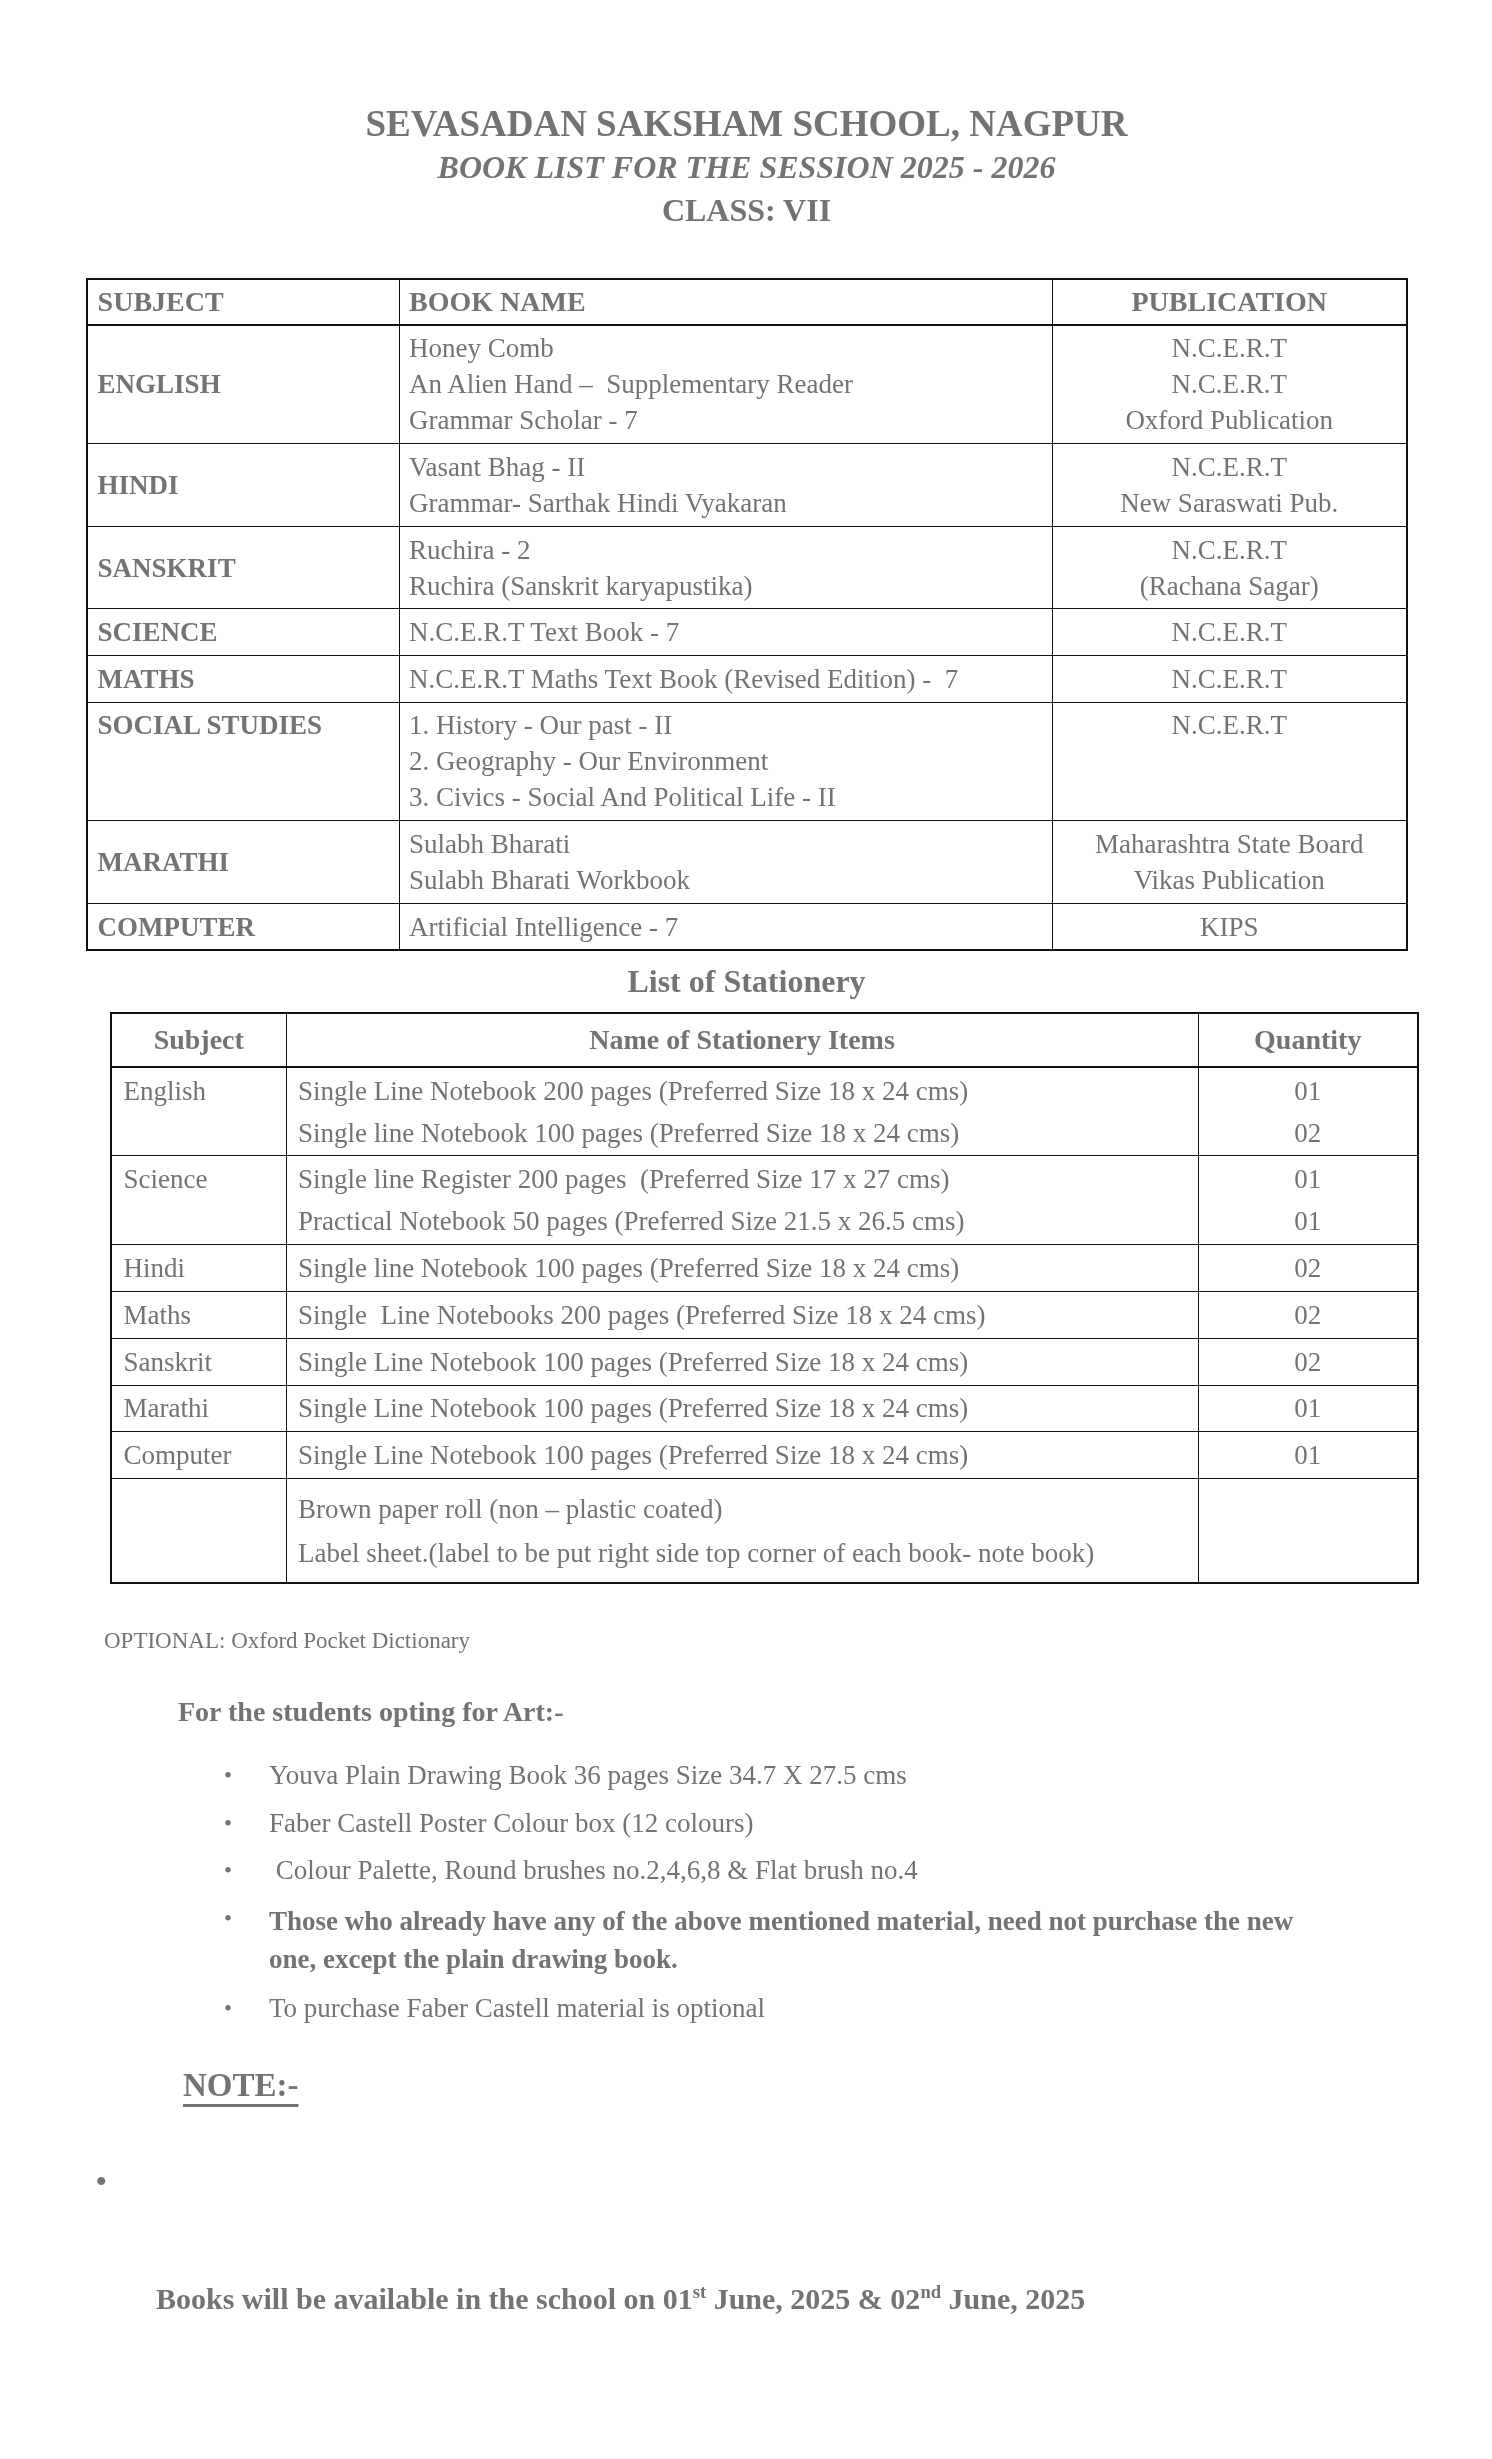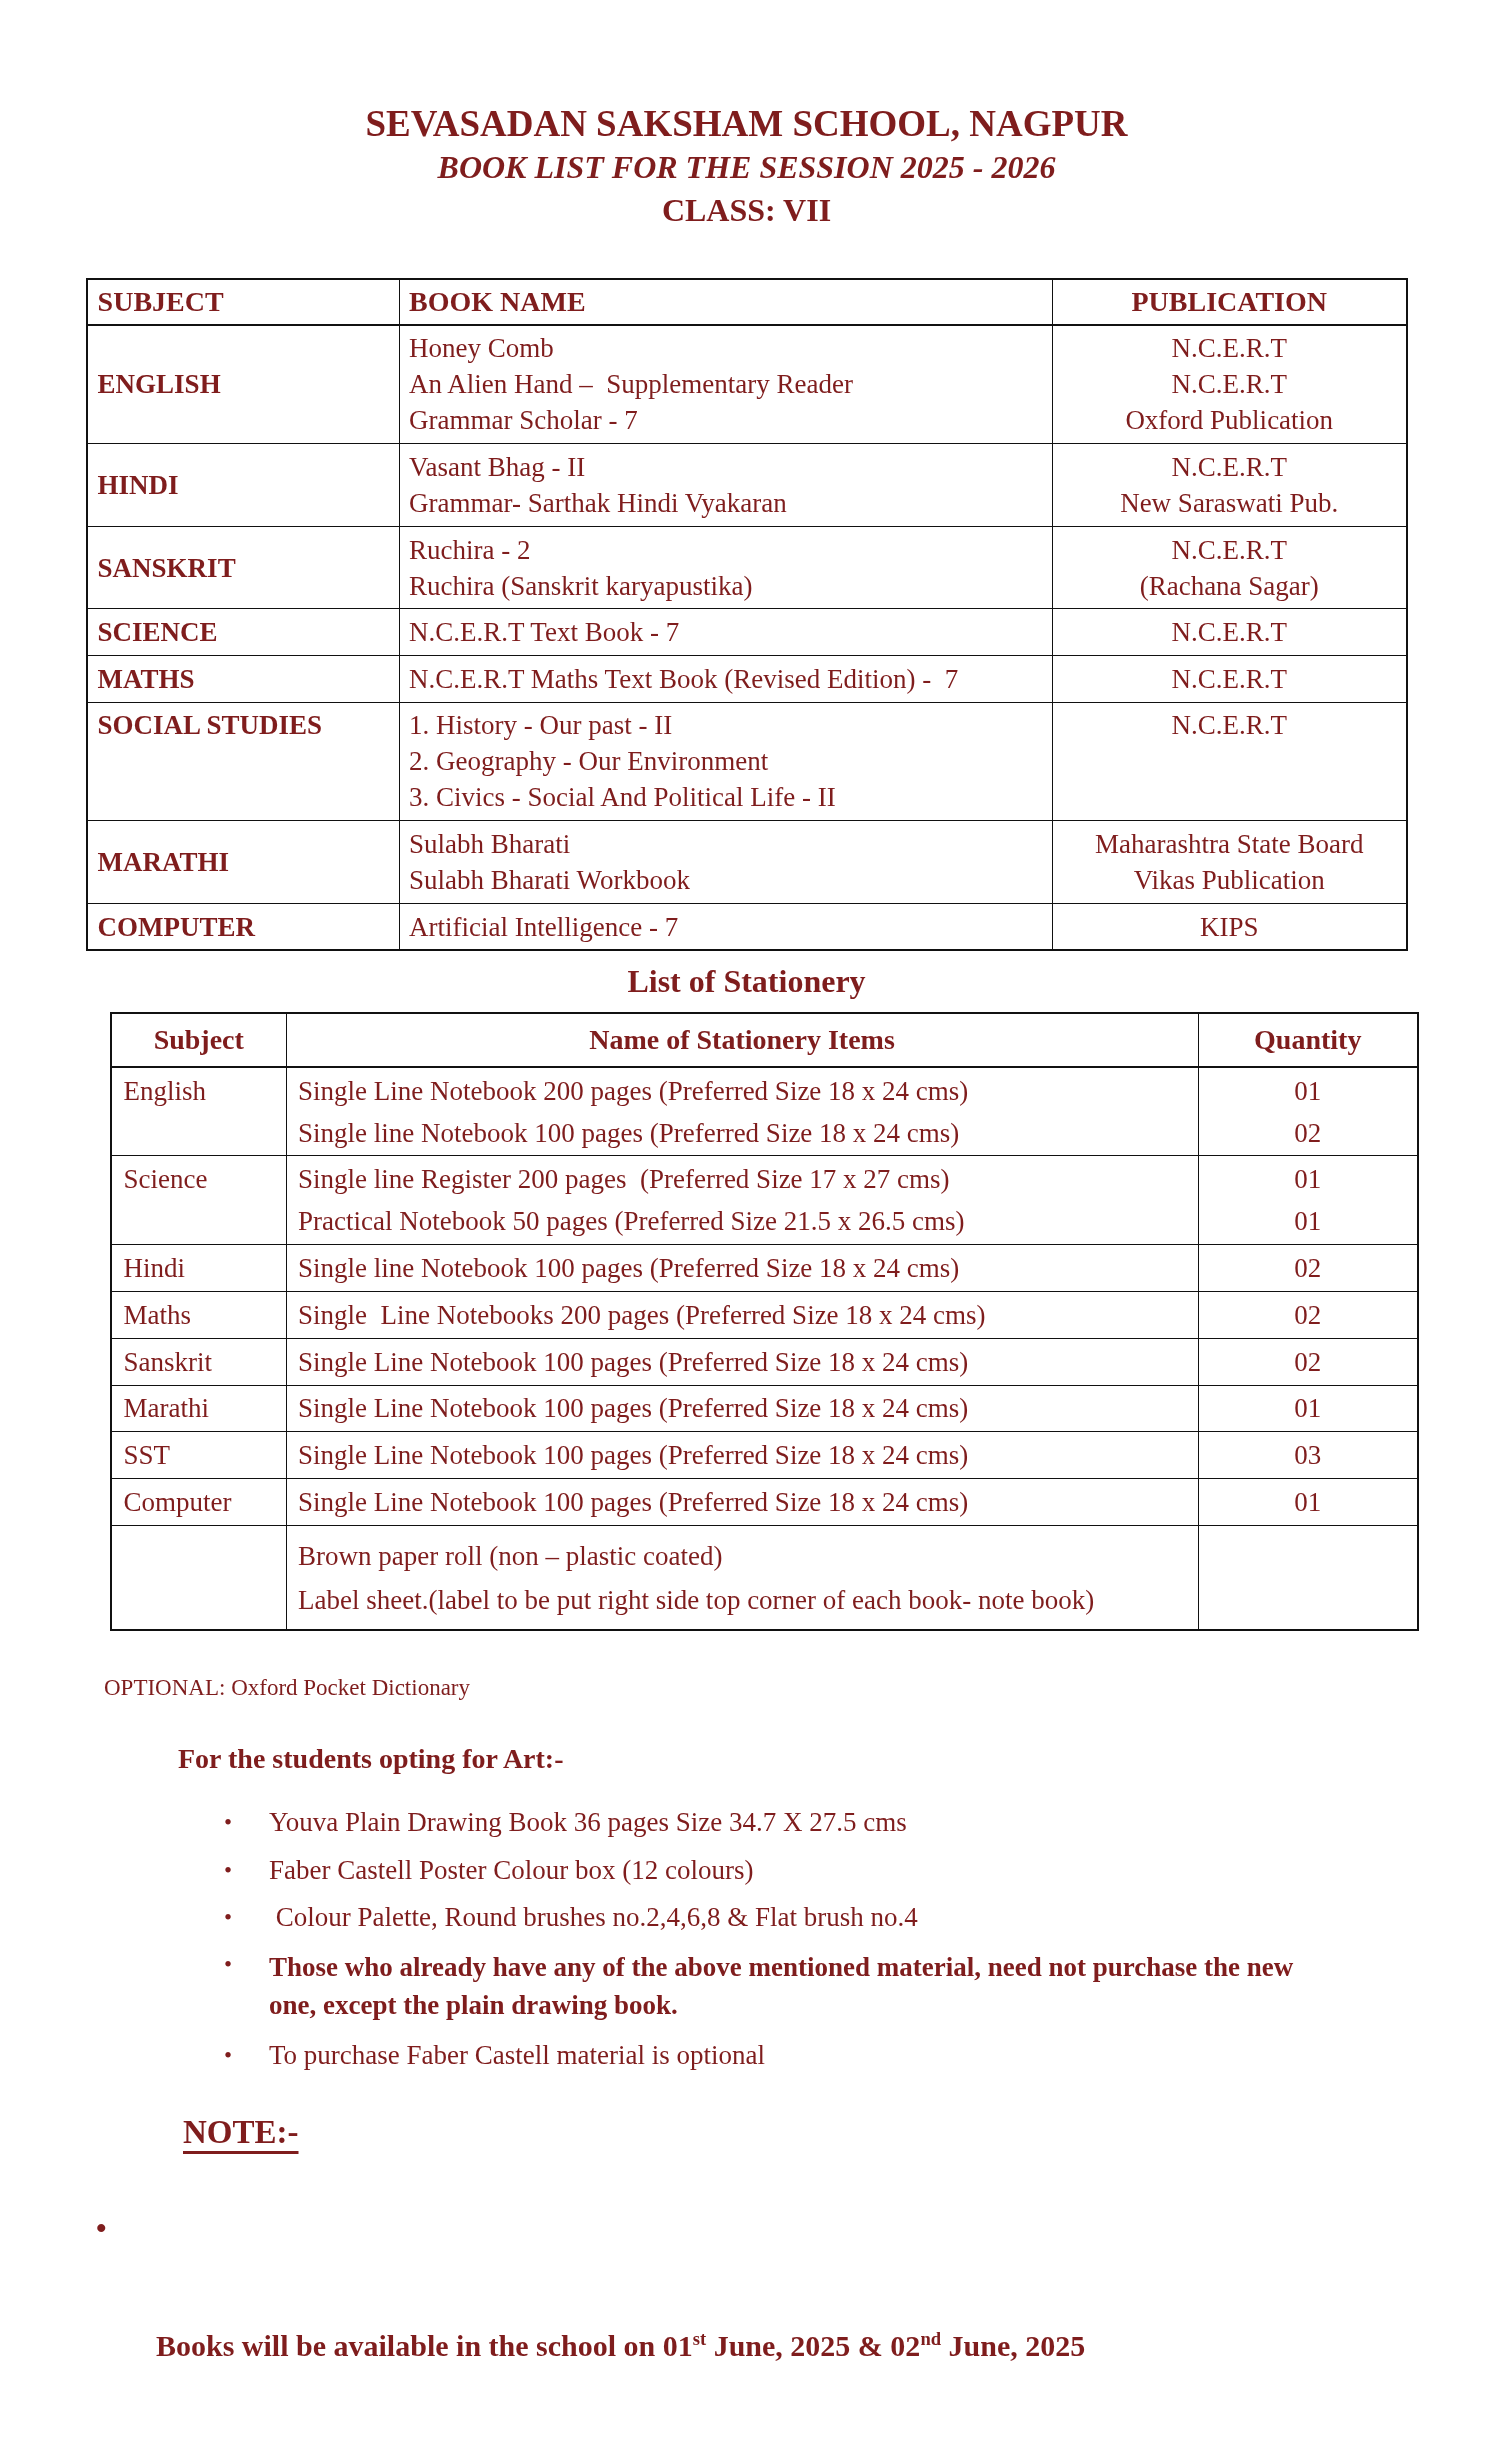--- a/index.html
+++ b/index.html
@@ -2,21 +2,21 @@
 <html><head>
 <meta charset="utf-8">
 <style>
   * { box-sizing: border-box; margin: 0; padding: 0; }
   html, body { background: #ffffff; }
   .page {
     position: relative;
     width: 1493px;
     height: 2459px;
     background: #ffffff;
-    color: #7f1d1d;
+    color: #737373;
     font-family: "Liberation Serif", "DejaVu Serif", serif;
     overflow: hidden;
   }
   
   .doc-head { text-align: center; padding-top: 102px; }
   .doc-head .school-name  { font-size: 37px; font-weight: 700; line-height: 44px; }
   .doc-head .session-line { font-size: 32px; font-weight: 700; line-height: 43px; font-style: italic; }
   .doc-head .class-line   { font-size: 32px; font-weight: 700; line-height: 43px; text-align: center; }
 
   
@@ -219,25 +219,20 @@
       <td>Sanskrit</td>
       <td>Single Line Notebook 100 pages (Preferred Size 18 x 24 cms)</td>
       <td class="qty">02</td>
     </tr>
     <tr>
       <td>Marathi</td>
       <td>Single Line Notebook 100 pages (Preferred Size 18 x 24 cms)</td>
       <td class="qty">01</td>
     </tr>
     <tr>
-      <td>SST</td>
-      <td>Single Line Notebook 100 pages (Preferred Size 18 x 24 cms)</td>
-      <td class="qty">03</td>
-    </tr>
-    <tr>
       <td>Computer</td>
       <td>Single Line Notebook 100 pages (Preferred Size 18 x 24 cms)</td>
       <td class="qty">01</td>
     </tr>
     <tr class="tall">
       <td></td>
       <td>Brown paper roll (non – plastic coated)
 Label sheet.(label to be put right side top corner of each book- note book)</td>
       <td class="qty"></td>
     </tr>

